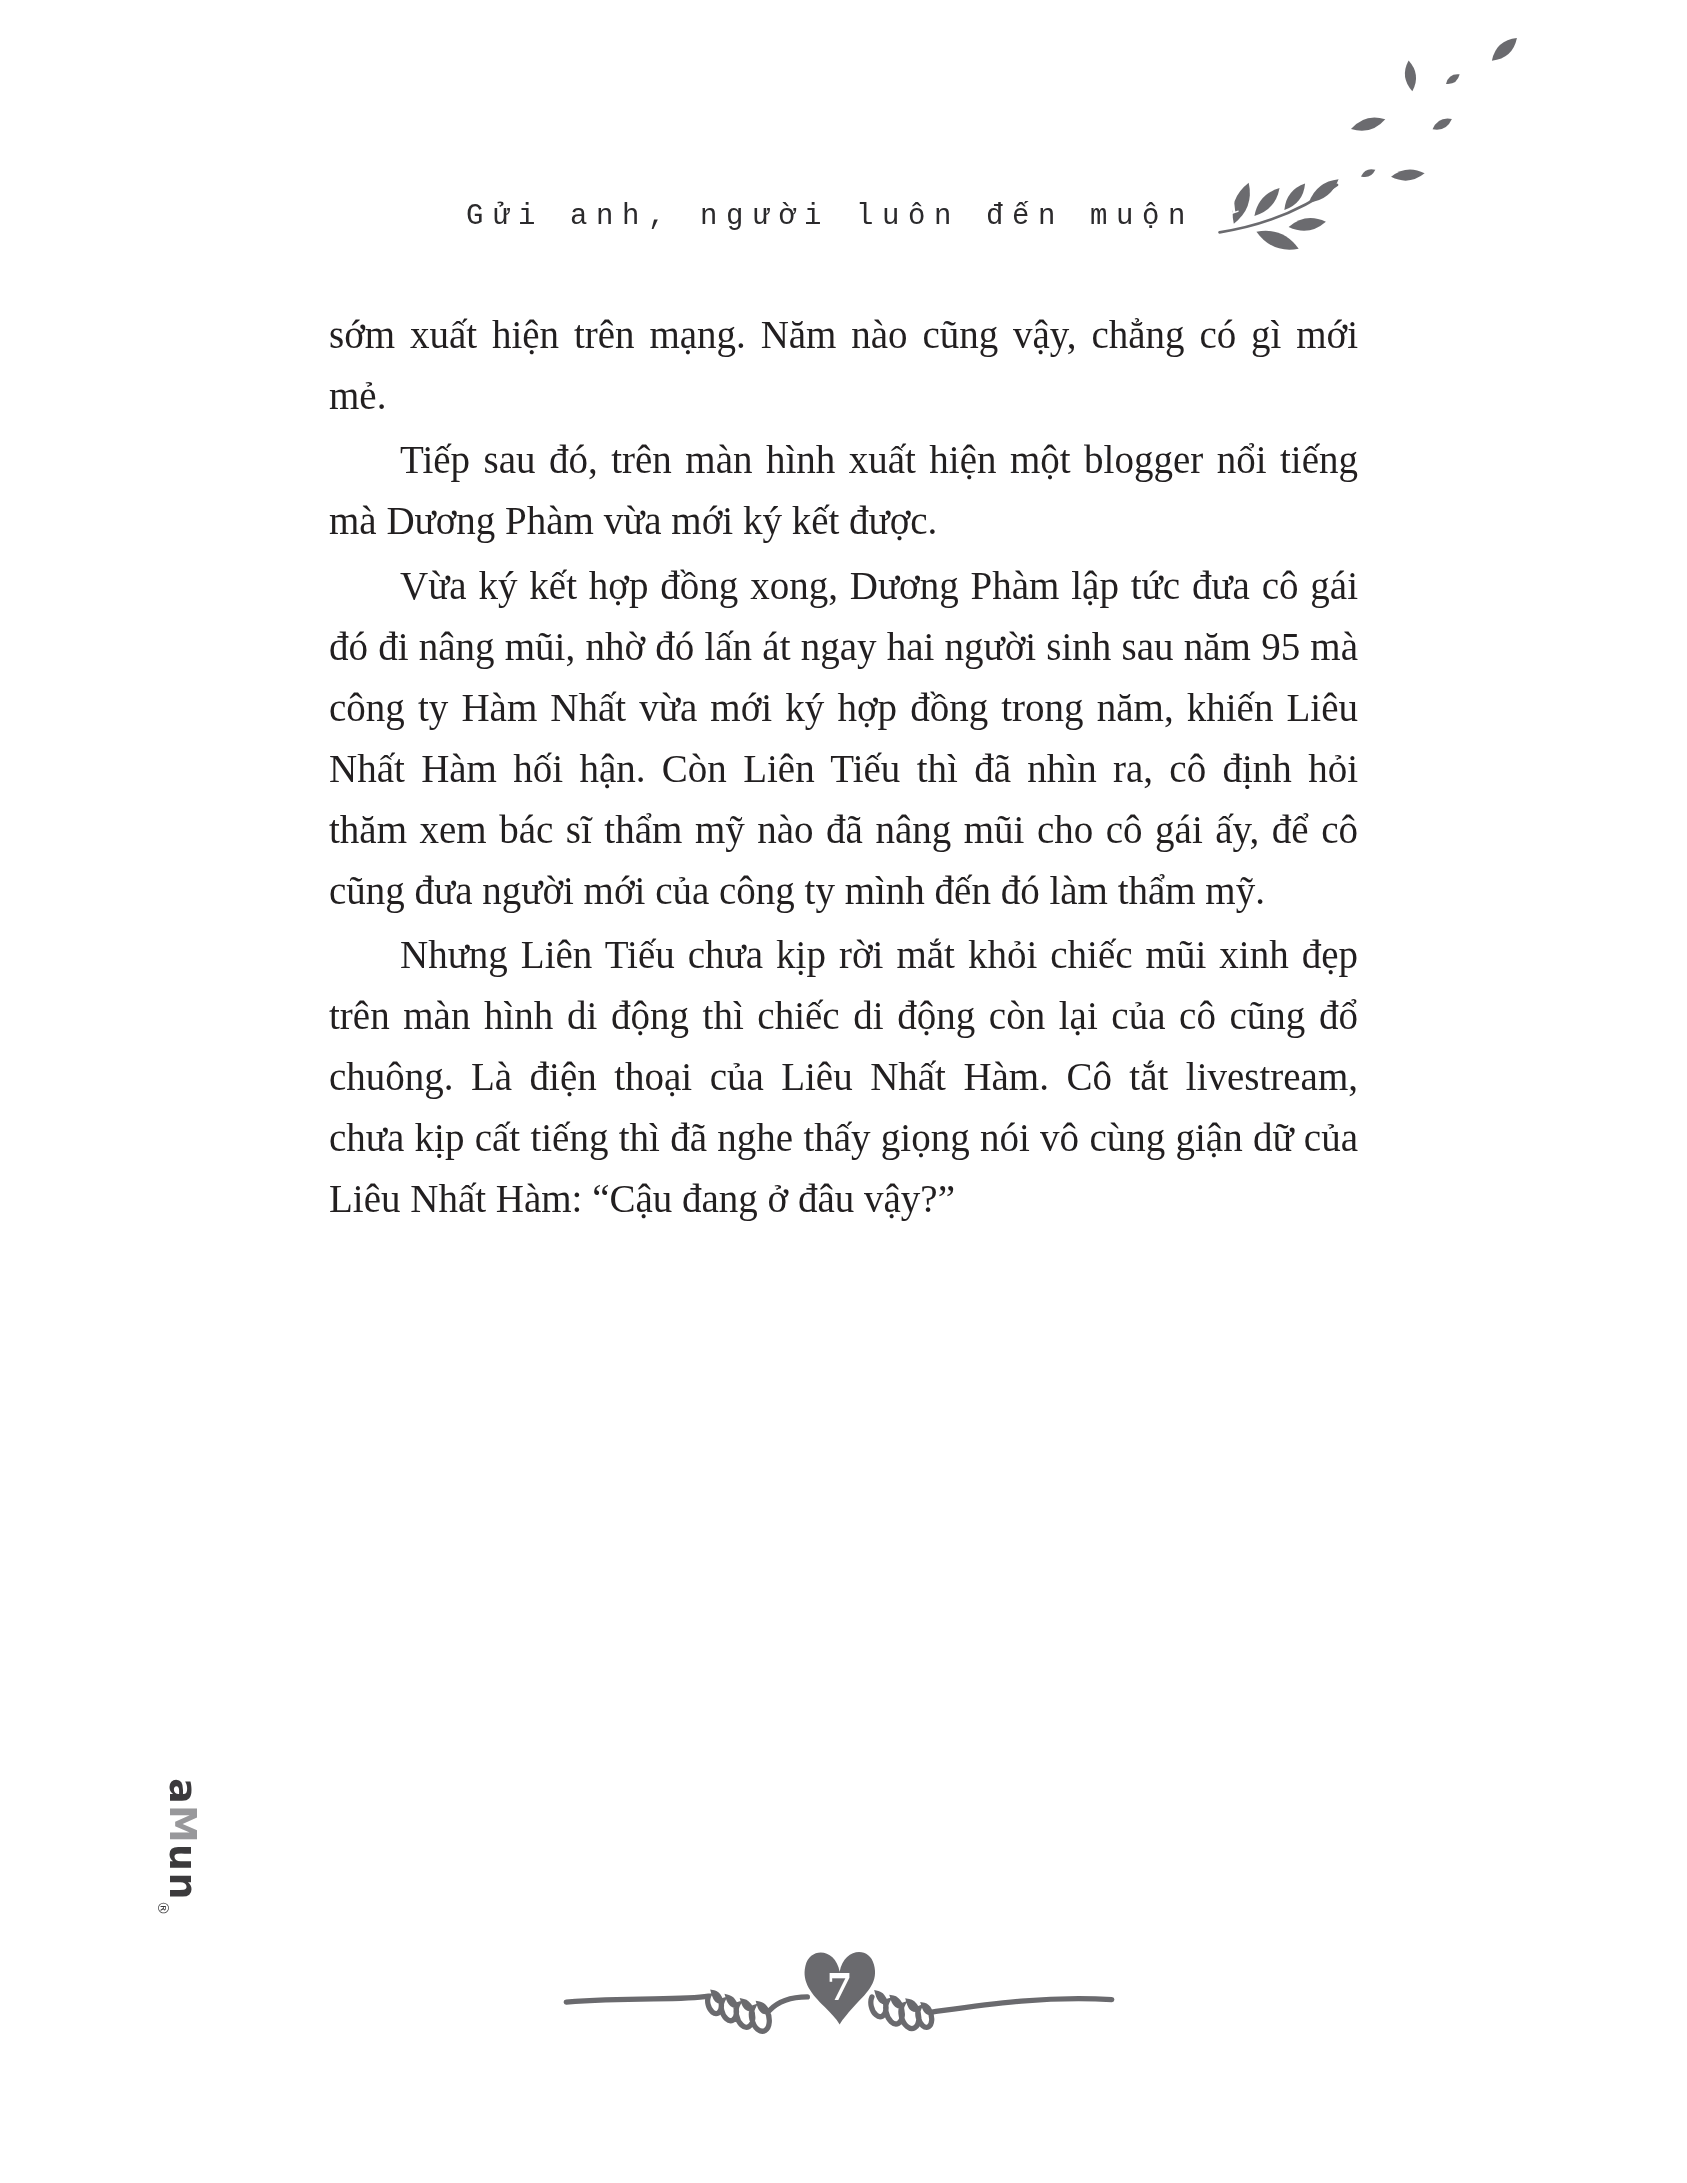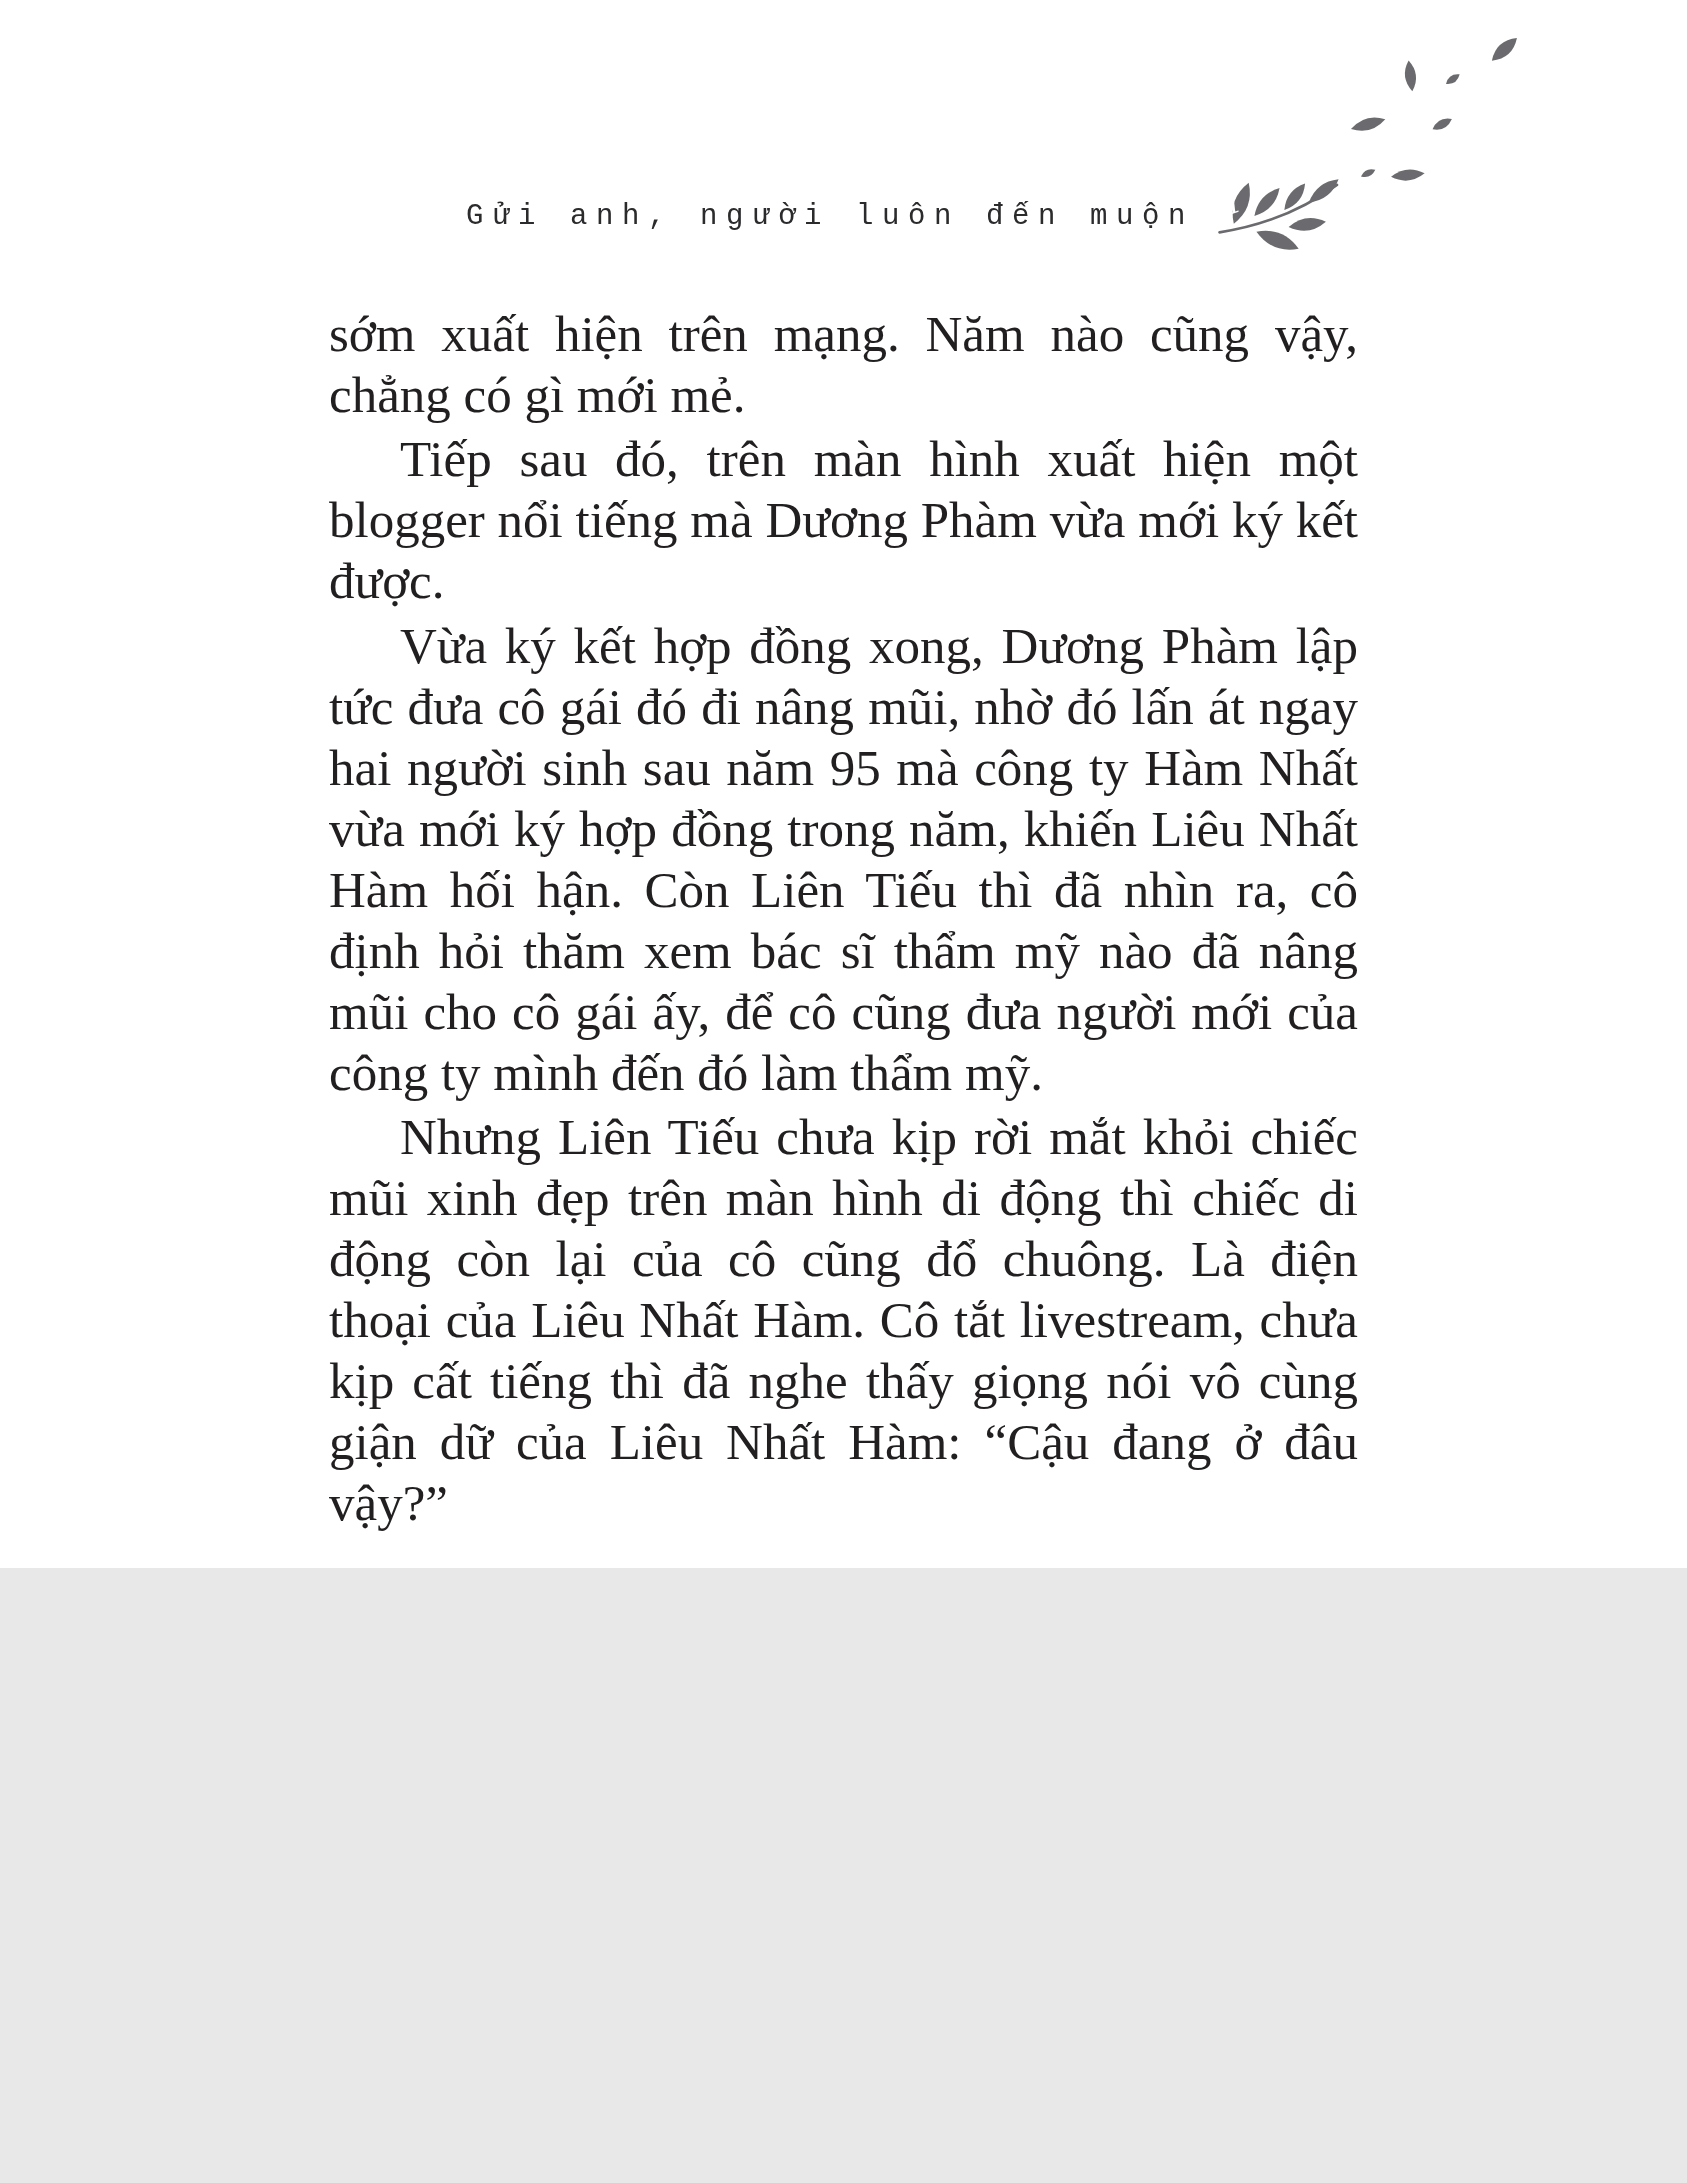--- a/index.html
+++ b/index.html
@@ -1,18 +1,18 @@
 <!DOCTYPE html>
 <html style="font-size:10.6px"><head>
 <meta charset="utf-8">
 <style>
   html,body{margin:0;padding:0;background:#e8e8e8;}
   .page{
     position:relative;
-    width:1687px;height:1568px;
+    width:1687px;height:2183px;
     background:#ffffff;
     overflow:hidden;
     font-family:"Liberation Serif", serif;
   }
   
   .running-title{
     position:absolute;
     left:466px;top:200px;
     font-family:"Liberation Mono","DejaVu Sans Mono",monospace;
     font-size:29px;
@@ -20,21 +20,21 @@
     color:#2b2a2c;
     white-space:nowrap;
   }
   .branch{position:absolute;left:1214px;top:169px;}
   .corner-leaves{position:absolute;left:1323px;top:13.2px;}
   
   .content{
     position:absolute;
     left:329px;top:304px;
     width:1029px;
-    font-size:51px;
+    font-size:39px;
     line-height:61px;
     color:#221f20;
     text-align:justify;
   }
   .content p{margin:0 0 3.3px 0;text-indent:71px;}
   .content p.continued{text-indent:0;}
   
   .logo{
     position:absolute;
     left:205px;top:1778px;

